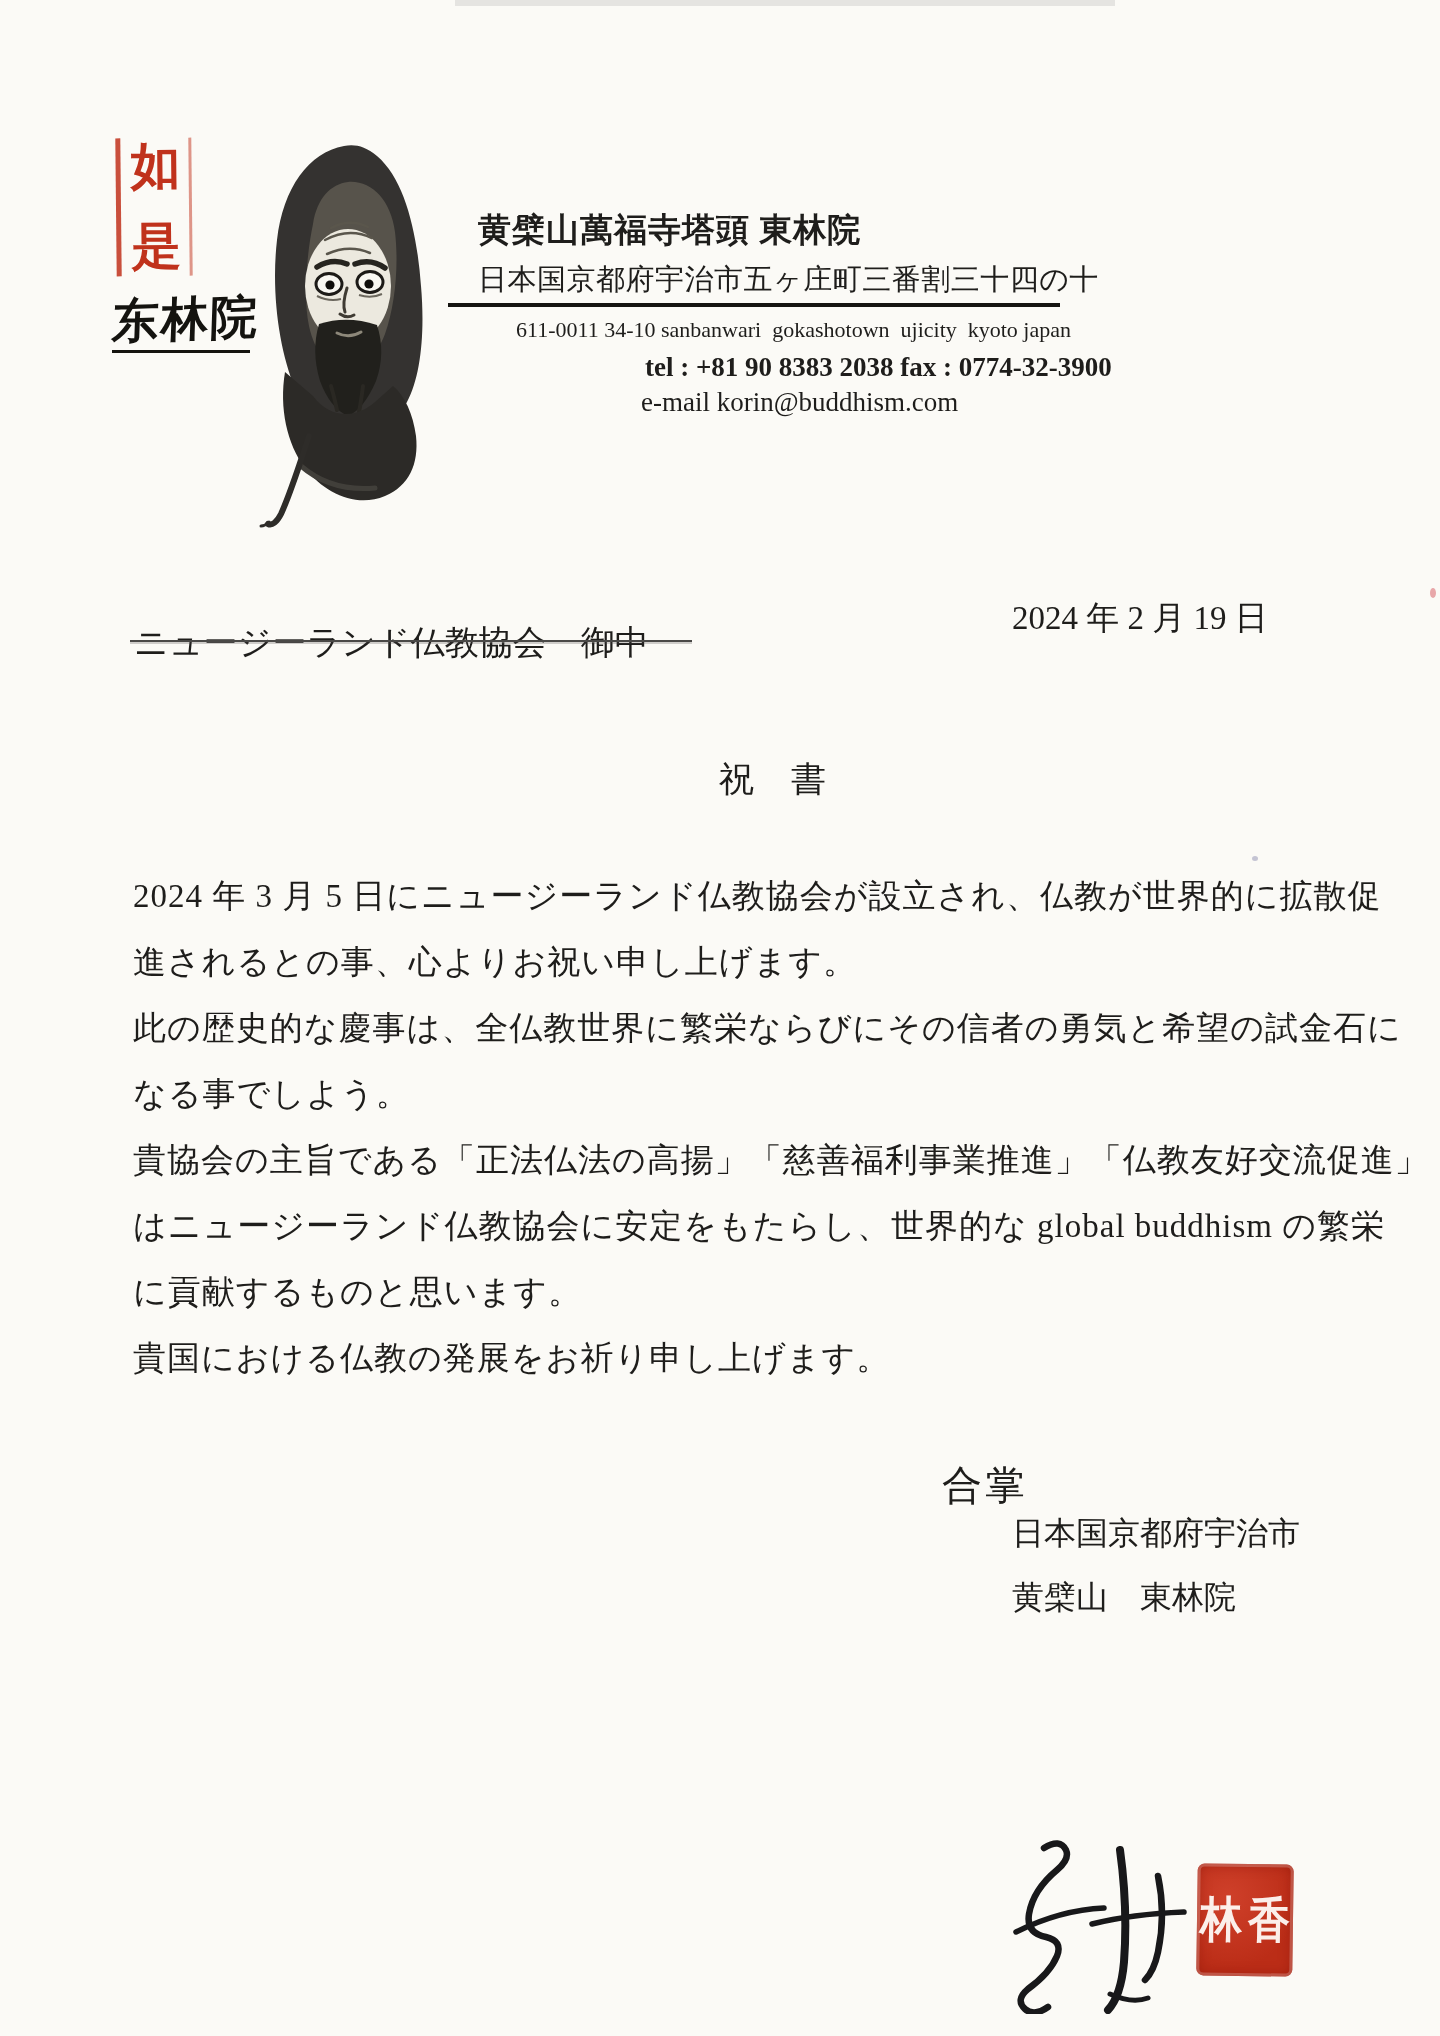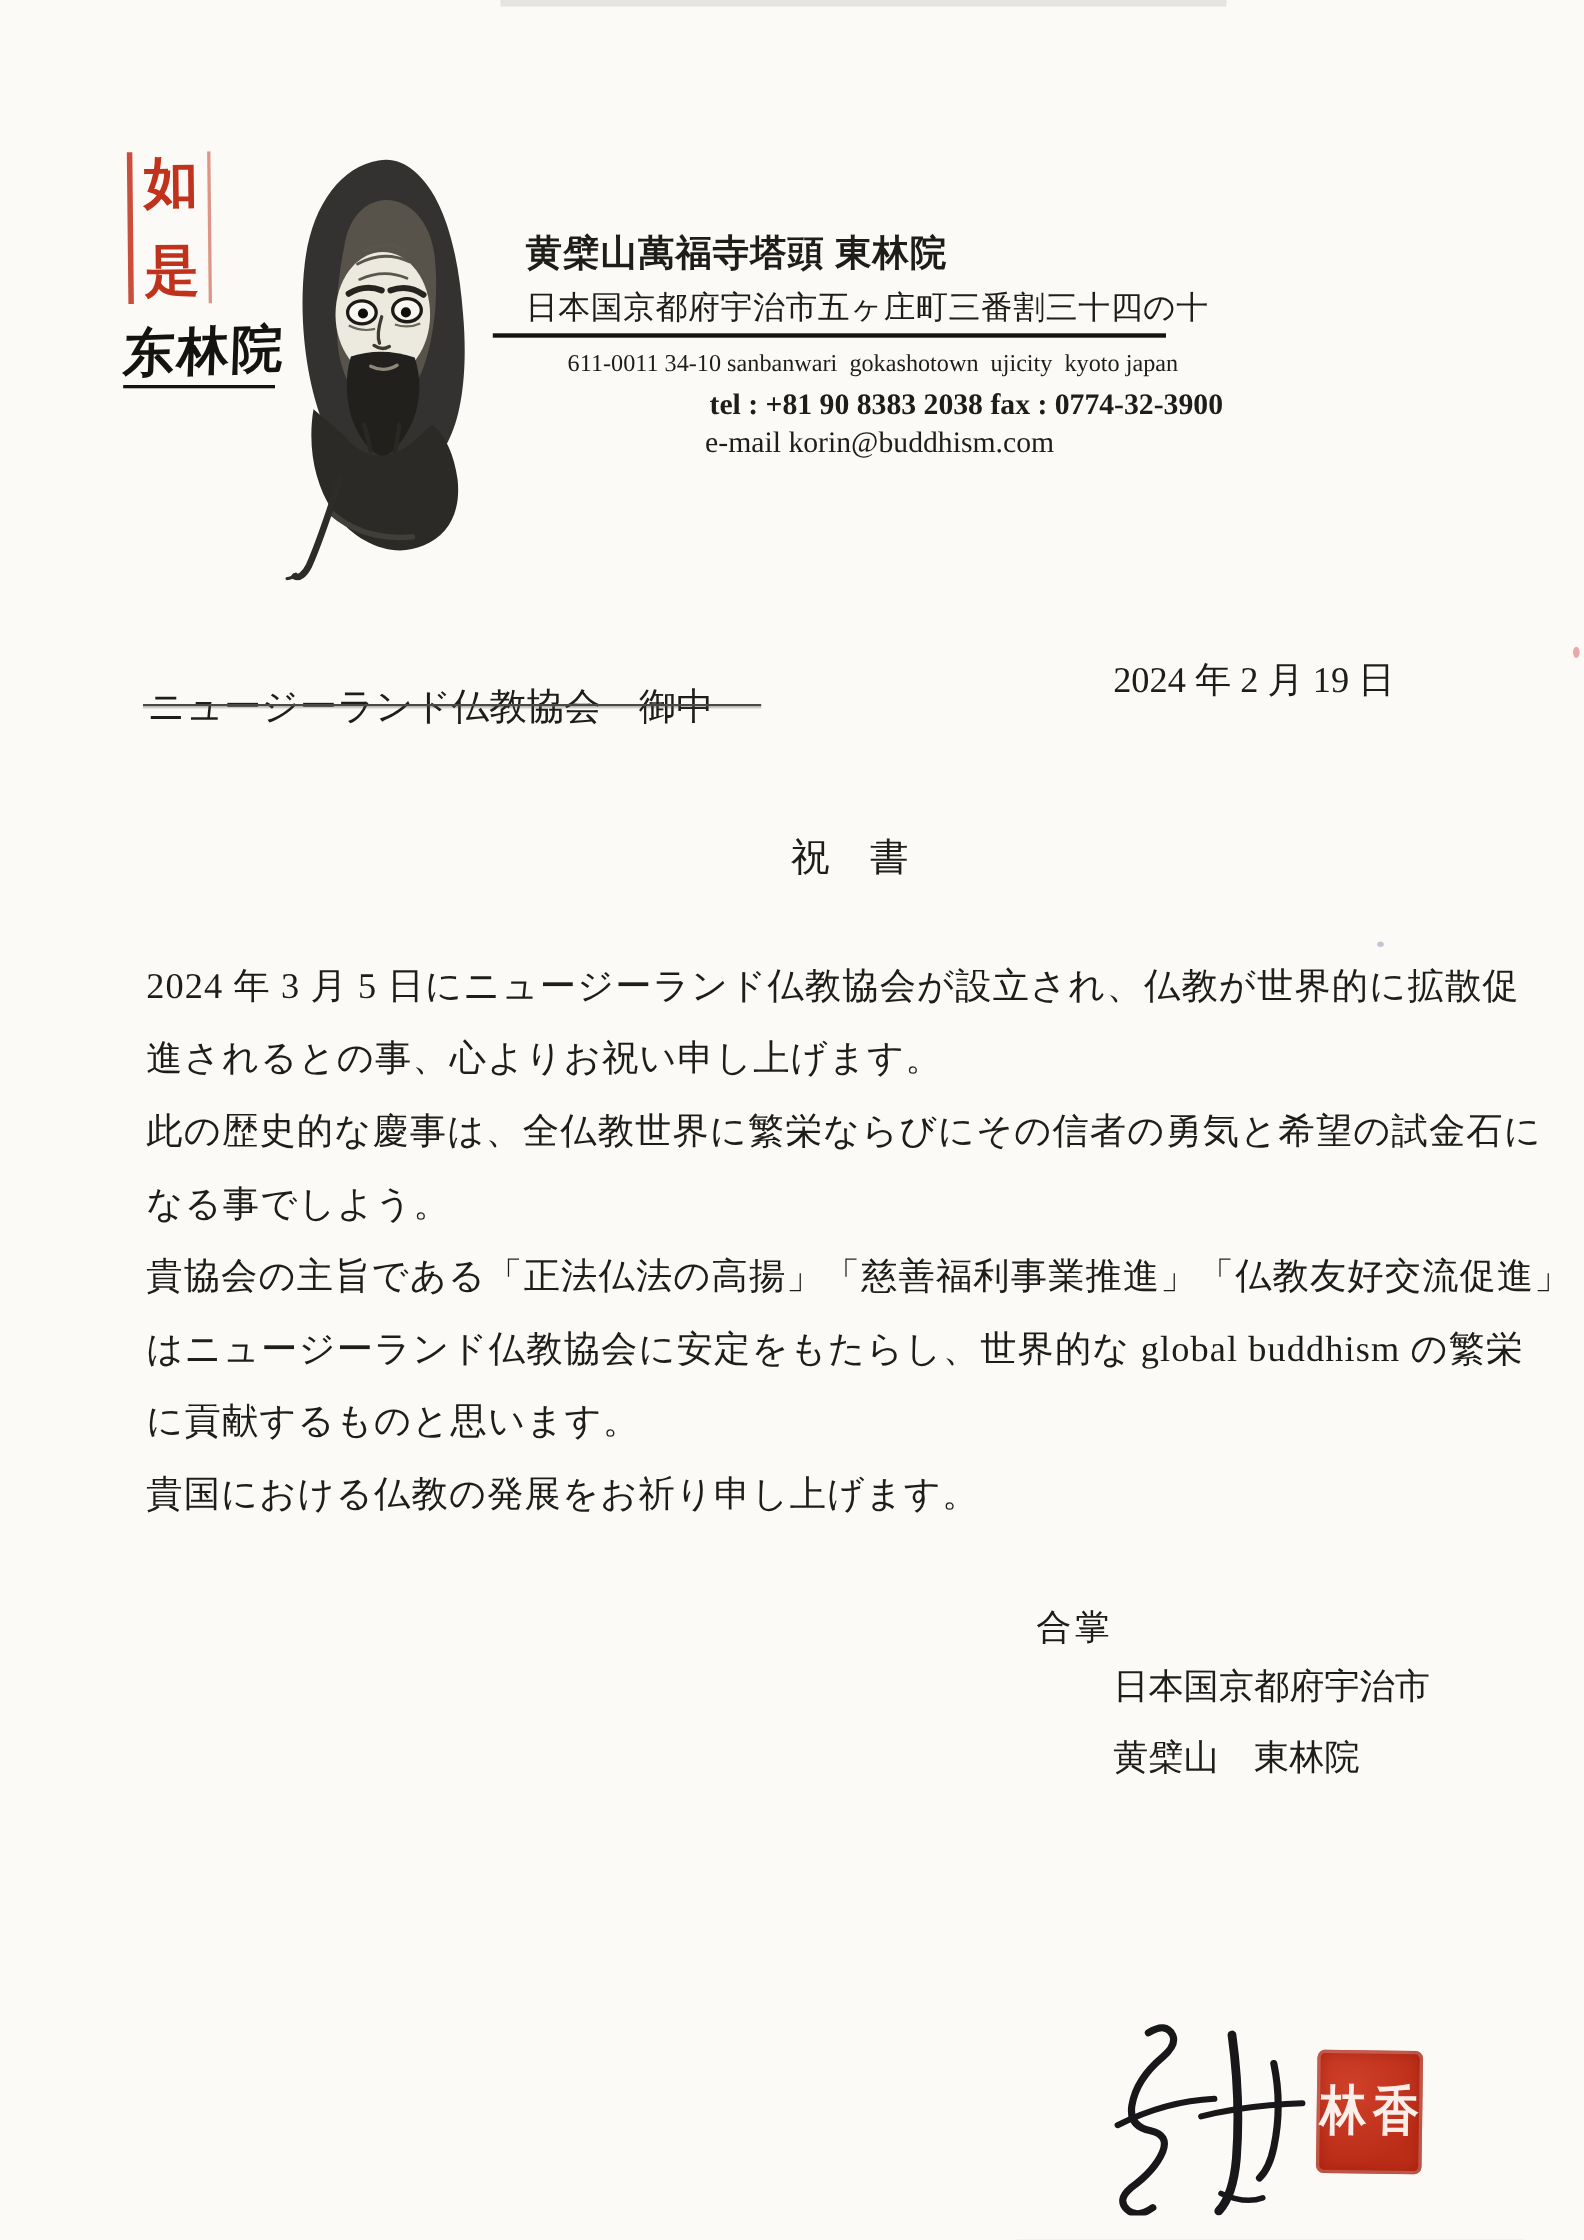--- a/index.html
+++ b/index.html
@@ -38,21 +38,21 @@
 
   
   .recipient{left:134px;top:620px;font-size:34px;}
   .recipient-underline{left:130px;top:640px;width:562px;height:2px;background:#4a4947;box-shadow:0 2px 0 rgba(74,73,71,.25);}
   .date{left:1012px;top:596px;font-size:33px;}
 
   .letter-title{left:719px;top:756px;font-size:35px;letter-spacing:1px;}
 
   .body-line{left:133px;font-size:33px;letter-spacing:1px;}
 
-  .closing{left:942px;top:1458px;font-size:32px;letter-spacing:3px;}
+  .closing{left:942px;top:1458px;font-size:40px;letter-spacing:3px;}
   .sig-location{left:1012px;top:1512px;font-size:32px;}
   .sig-temple{left:1012px;top:1576px;font-size:32px;}
   .sig-signer{left:1008px;top:1734px;font-size:32px;letter-spacing:2px;}
 
   .signature-svg{left:982px;top:1836px;width:218px;height:178px;}
   .bottom-seal{
     left:1197px;top:1864px;width:96px;height:112px;
     background:radial-gradient(circle at 32% 30%, #cf402a 0%, #bb2d17 70%);
     border-radius:7px;transform:rotate(.8deg);
     box-shadow:inset 0 0 0 3px rgba(255,255,255,.22), inset 0 0 14px rgba(120,10,0,.45);

